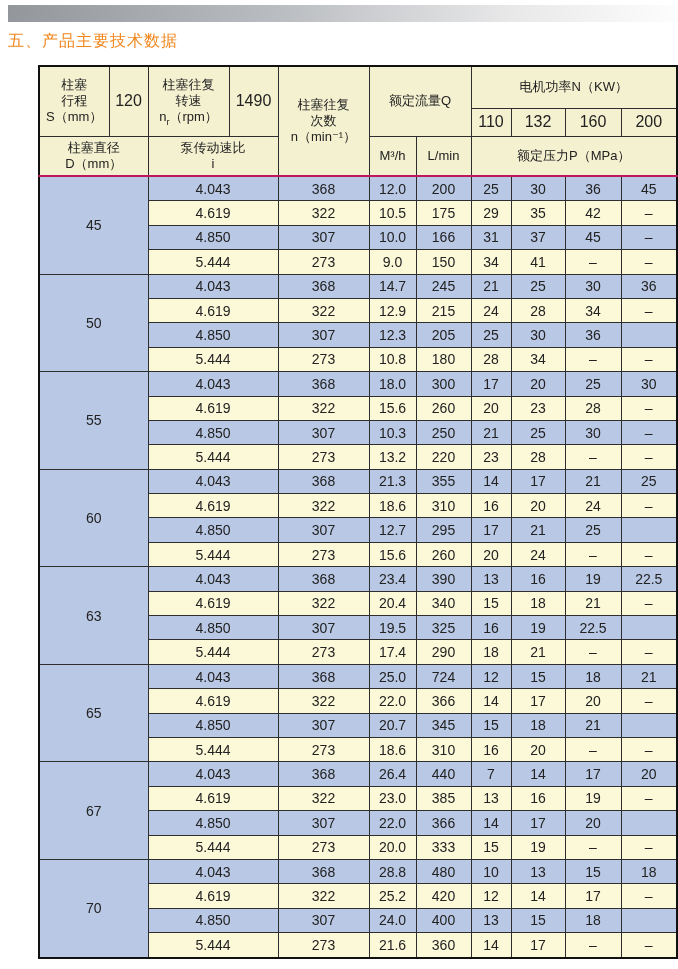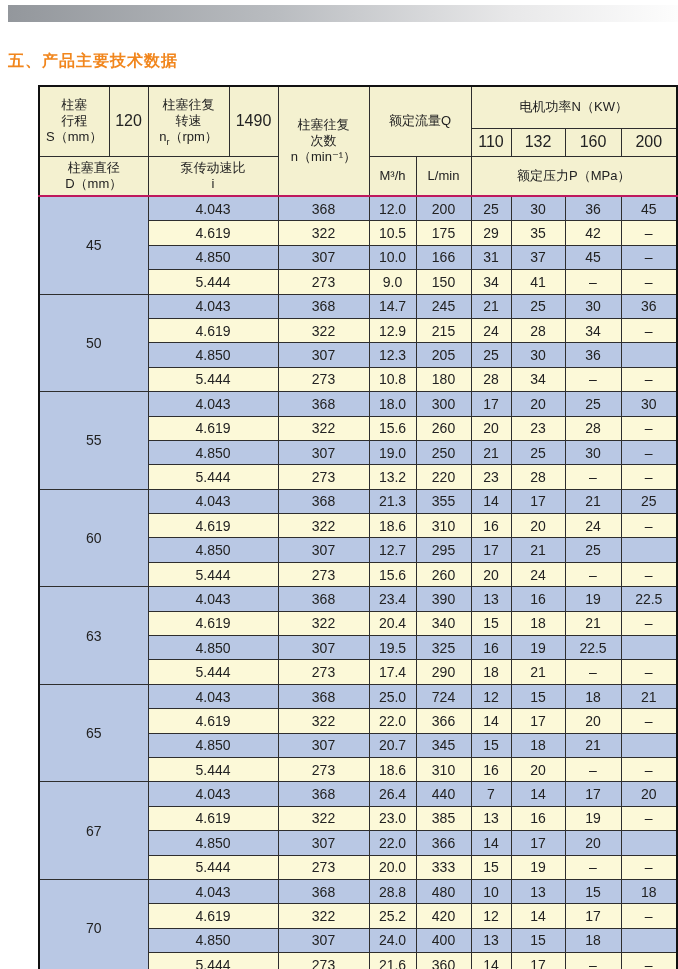--- a/index.html
+++ b/index.html
@@ -5,21 +5,21 @@
   html,body { margin:0; padding:0; }
   body {
     width:678px; height:969px; background:#ffffff; overflow:hidden;
     font-family:"Liberation Sans","DejaVu Sans",sans-serif; color:#222;
   }
   .top-bar {
     margin:5px 0 0 8px; width:670px; height:17px;
     background:linear-gradient(to right,#93979c,#b9bcc0 40%,#e8e8e9 75%,#fdfdfd);
   }
   .page-title {
-    margin:29px 0 13px 8px; font-size:16px; font-weight:bold; color:#f1861d;
+    margin:9px 0 13px 8px; font-size:16px; font-weight:normal; color:#f1861d;
     letter-spacing:1px;
   }
   table.spec-table {
     border-collapse:collapse; table-layout:fixed; width:638px; margin-left:38px;
     border:2px solid #111;
   }
   .spec-table th, .spec-table td {
     border:1px solid #2e2e2e; text-align:center; vertical-align:middle;
     padding:0; overflow:hidden;
   }
@@ -193,21 +193,21 @@
           <td>15.6</td>
           <td>260</td>
           <td>20</td>
           <td>23</td>
           <td>28</td>
           <td>–</td>
         </tr>
         <tr class="row-blue">
           <td colspan="2">4.850</td>
           <td>307</td>
-          <td>19.0</td>
+          <td>10.3</td>
           <td>250</td>
           <td>21</td>
           <td>25</td>
           <td>30</td>
           <td>–</td>
         </tr>
         <tr class="row-yellow">
           <td colspan="2">5.444</td>
           <td>273</td>
           <td>13.2</td>

